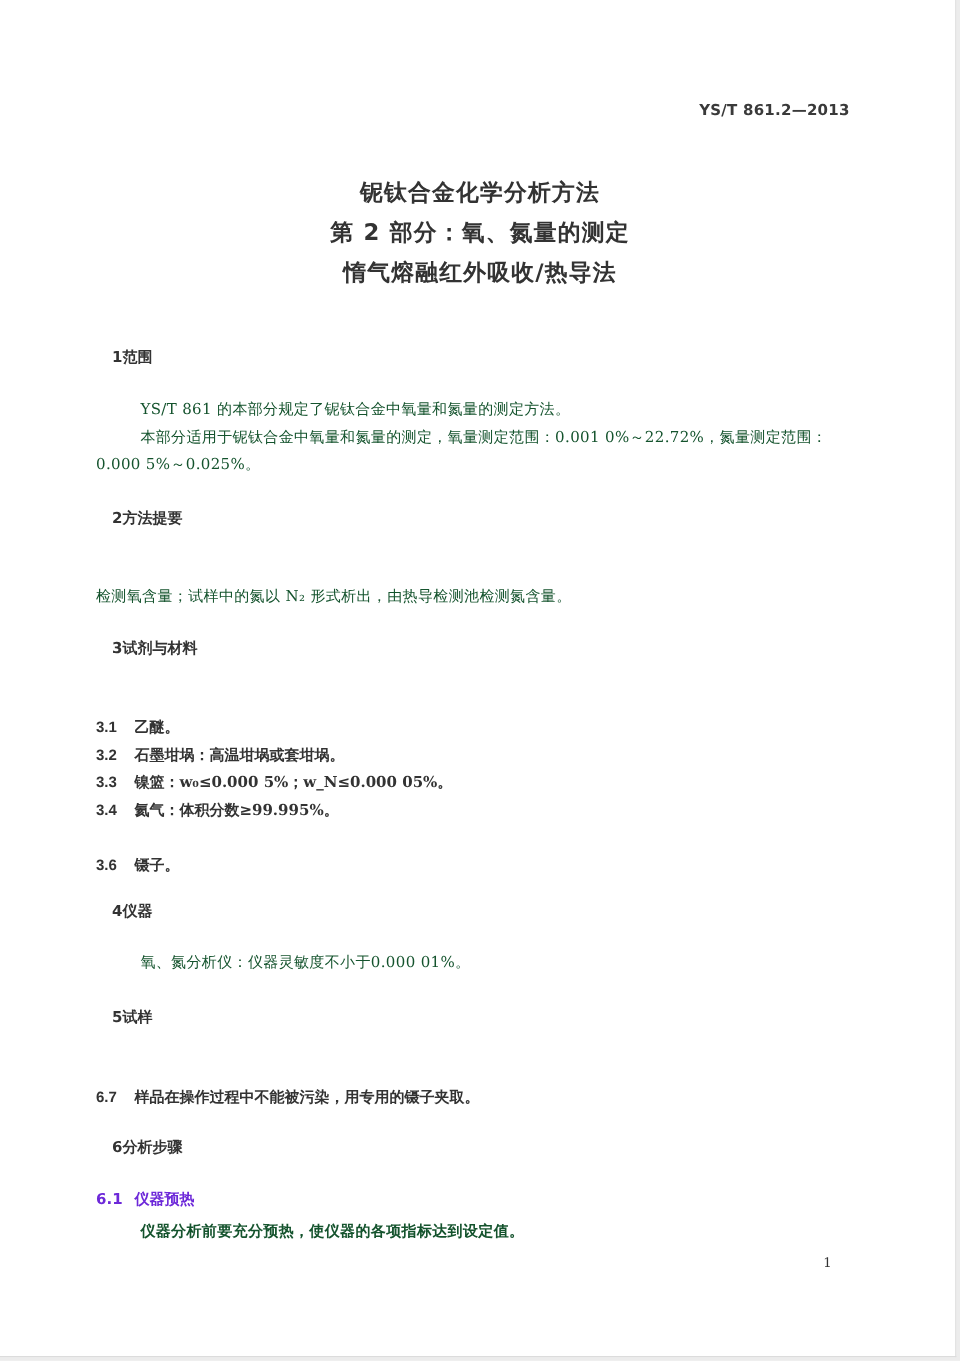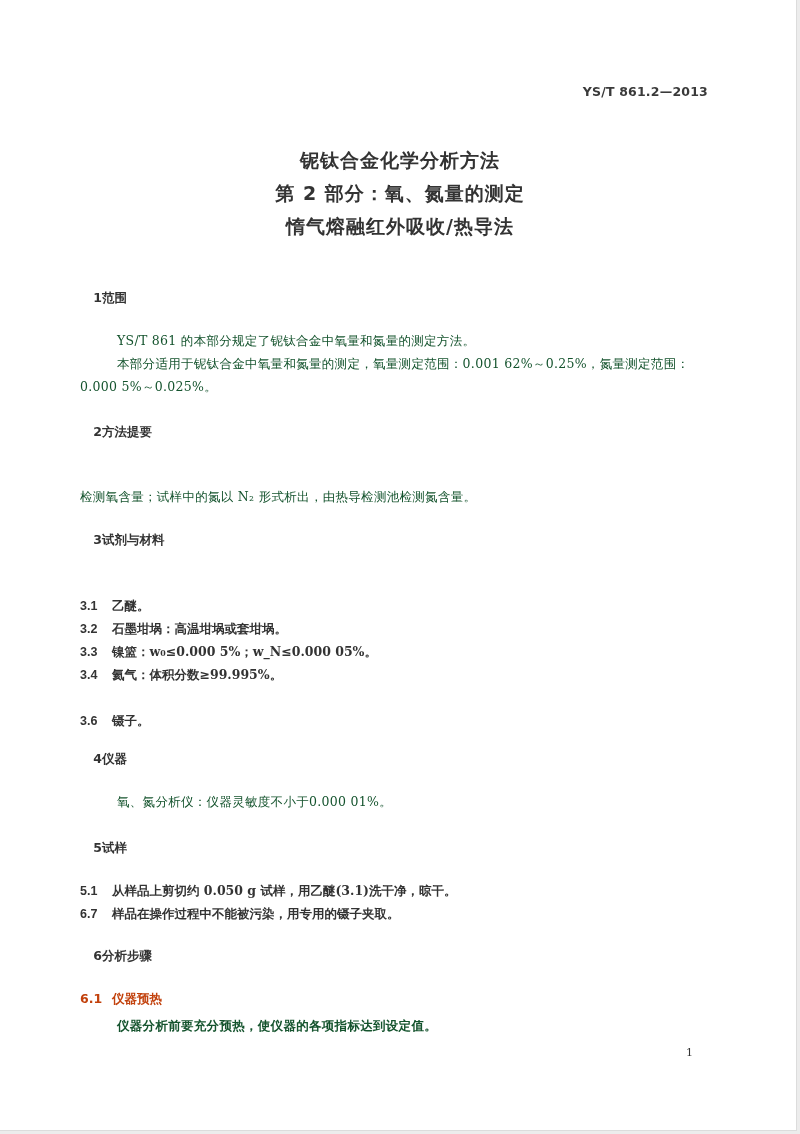--- a/index.html
+++ b/index.html
@@ -24,21 +24,21 @@
     left: 80px; font-family: "DejaVu Sans", "Liberation Sans", sans-serif; font-weight: bold;
     font-size: 12.5px; color: #333; text-align: right;
   }
   .h .num { display: inline-block; width: 22px; }
   .p { font-size: 12.5px; color: #14532d; letter-spacing: 0.3px; }
   .indent { left: 117px; }
   .flush { left: 80px; }
   .item { left: 80px; font-size: 12.5px; color: #333; }
   .item .num { display: inline-block; width: 32px; font-family: Liberation Sans, sans-serif; font-weight: bold; }
   .item .lbl { font-weight: bold; text-align: center; }
-  .sub-h { left: 80px; font-family: "DejaVu Sans", "Liberation Sans", sans-serif; font-weight: bold; font-size: 12.5px; color: #c2410c; }
+  .sub-h { left: 80px; font-family: "DejaVu Sans", "Liberation Sans", sans-serif; font-weight: bold; font-size: 12.5px; color: #6d28d9; }
   .sub-h .num { display: inline-block; width: 32px; }
   .watermark {
     left: 372px; top: 985px; font-family: "DejaVu Sans", "Liberation Sans", sans-serif;
     font-weight: bold; font-size: 86px; color: #e9e9e9; letter-spacing: 2px; z-index: 0;
   }
   .content { position: absolute; left: 0; top: 0; width: 100%; height: 100%; z-index: 1; }
   .pageno { left: 686px; top: 1046px; font-size: 11px; color: #333; }
 </style>
 </head>
 <body>
@@ -49,21 +49,21 @@
     <div class="abs std-no">YS/T 861.2—2013</div>
 
     <div class="abs title" style="top:148px">铌钛合金化学分析方法</div>
     <div class="abs title" style="top:181px">第 2 部分：氧、氮量的测定</div>
     <div class="abs title" style="top:214px">惰气熔融红外吸收/热导法</div>
 
     <div class="abs h" style="top:290px">
       <span class="num">1</span><span>范围</span>
     </div>
     <div class="abs p indent" style="top:333px">YS/T 861 的本部分规定了铌钛合金中氧量和氮量的测定方法。</div>
-    <div class="abs p indent" style="top:356px">本部分适用于铌钛合金中氧量和氮量的测定，氧量测定范围：0.001 62%～0.25%，氮量测定范围：</div>
+    <div class="abs p indent" style="top:356px">本部分适用于铌钛合金中氧量和氮量的测定，氧量测定范围：0.001 0%～22.72%，氮量测定范围：</div>
     <div class="abs p flush" style="top:379px">0.000 5%～0.025%。</div>
 
     <div class="abs h" style="top:424px">
       <span class="num">2</span><span>方法提要</span>
     </div>
     <div class="abs p flush" style="top:489px">检测氧含量；试样中的氮以 N₂ 形式析出，由热导检测池检测氮含量。</div>
 
     <div class="abs h" style="top:532px">
       <span class="num">3</span><span>试剂与材料</span>
     </div>
@@ -74,21 +74,20 @@
     <div class="abs item" style="top:713px"><span class="num">3.6</span><span class="lbl">镊子。</span></div>
 
     <div class="abs h" style="top:751px">
       <span class="num">4</span><span>仪器</span>
     </div>
     <div class="abs p indent" style="top:794px">氧、氮分析仪：仪器灵敏度不小于0.000 01%。</div>
 
     <div class="abs h" style="top:840px">
       <span class="num">5</span><span>试样</span>
     </div>
-    <div class="abs item" style="top:883px"><span class="num">5.1</span><span class="lbl">从样品上剪切约 0.050 g 试样，用乙醚(3.1)洗干净，晾干。</span></div>
     <div class="abs item" style="top:906px"><span class="num">6.7</span><span class="lbl">样品在操作过程中不能被污染，用专用的镊子夹取。</span></div>
 
     <div class="abs h" style="top:948px">
       <span class="num">6</span><span>分析步骤</span>
     </div>
     <div class="abs sub-h" style="top:991px">
       <span class="num">6.1</span><span>仪器预热</span>
     </div>
     <div class="abs p indent" style="top:1018px; font-weight:bold">仪器分析前要充分预热，使仪器的各项指标达到设定值。</div>
 

